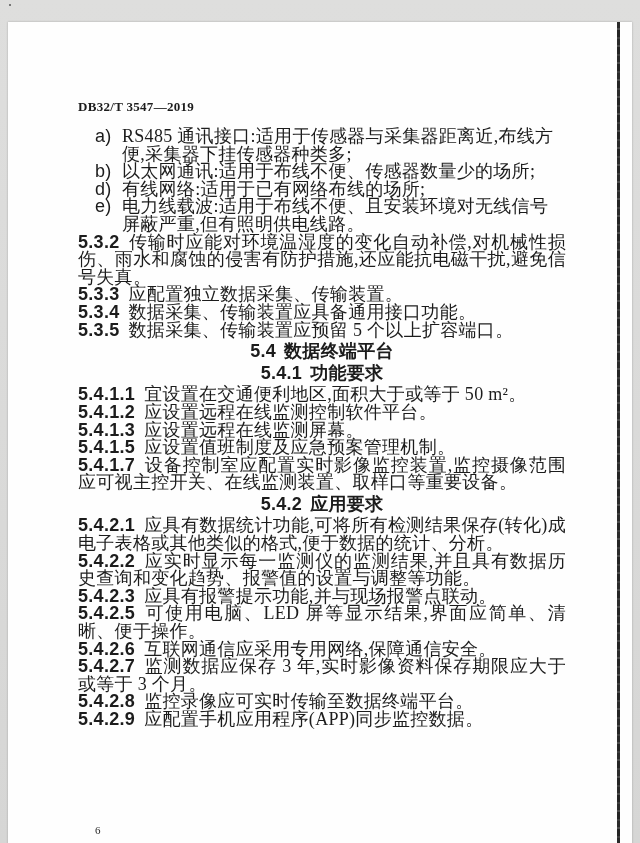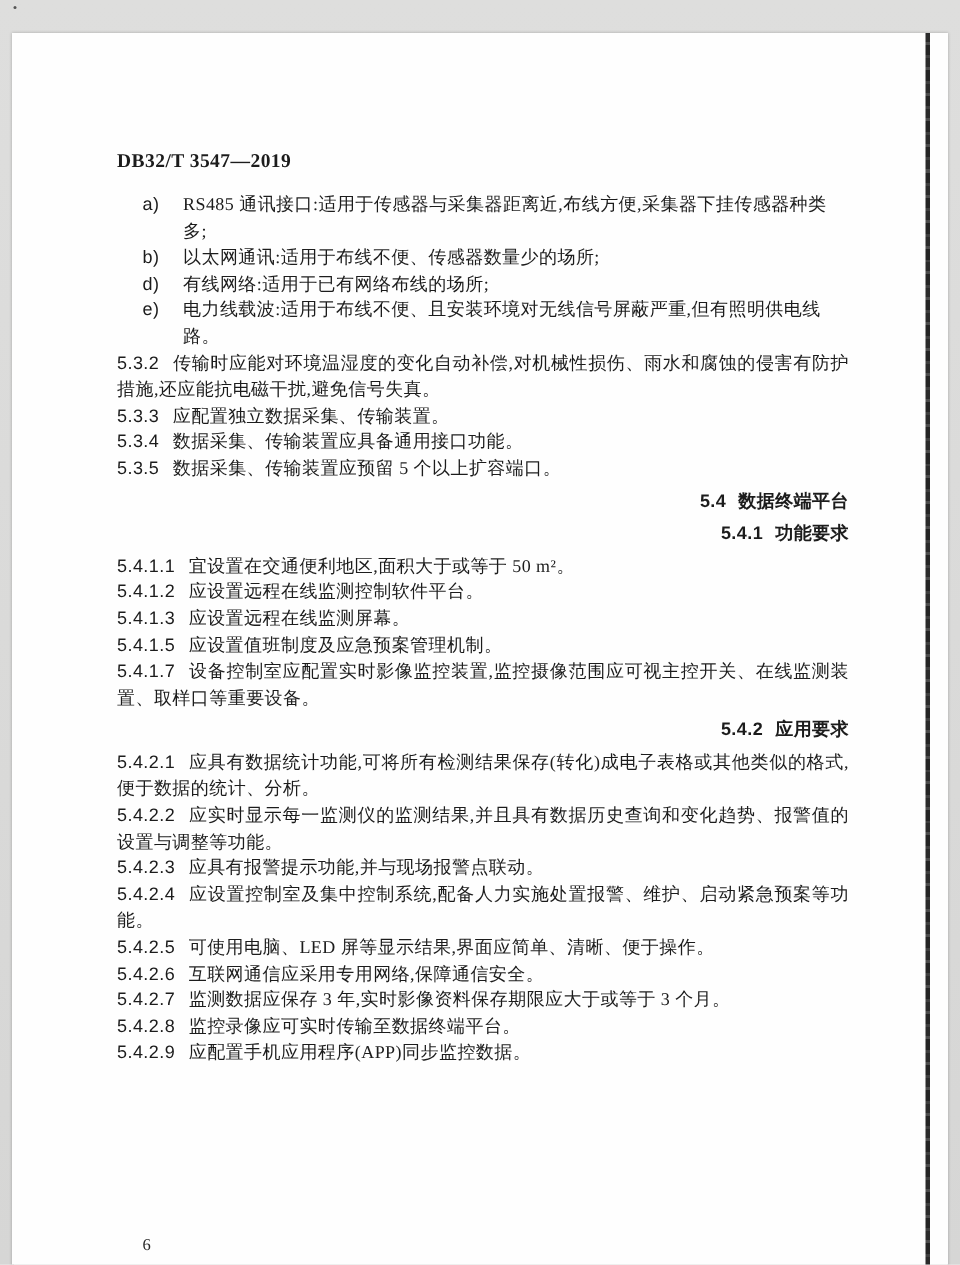--- a/index.html
+++ b/index.html
@@ -54,47 +54,47 @@
     margin: 78px 0 0 70px;
     font-size: 13px;
     line-height: 14px;
     font-weight: bold;
     letter-spacing: 0.3px;
     font-family: "Liberation Serif", "DejaVu Serif", serif;
   }
   .body-text {
     margin-top: 14px;
     padding: 0 66px 0 70px;
-    font-size: 12px;
+    font-size: 18px;
     line-height: 17.6px;
     text-align: justify;
     letter-spacing: 0.3px;
   }
   .body-text p { margin: 0; }
   p.list-item {
     padding-left: 44px;
     text-align: left;
   }
   .li-label {
     display: inline-block;
     width: 27px;
     margin-left: -27px;
     font-family: "Liberation Sans", "DejaVu Sans", sans-serif;
   }
   .cnum {
     font-family: "Liberation Sans", "DejaVu Sans", sans-serif;
-    font-weight: 400;
+    font-weight: 700;
     margin-right: 9px;
     white-space: nowrap;
   }
   p.heading {
     margin-top: 4px;
     font-weight: bold;
     font-family: "Liberation Sans", "DejaVu Sans", sans-serif;
-    text-align: right;
+    text-align: center;
   }
   p.heading .cnum { font-weight: bold; margin-right: 8px; }
   p.after-heading { margin-top: 4px; }
   .page-number {
     position: absolute;
     left: 87px;
     top: 802px;
     font-size: 11px;
     color: #2a2a2a;
     font-family: "Liberation Serif", "DejaVu Serif", serif;
@@ -129,21 +129,20 @@
       <p class="clause"><span class="cnum">5.4.1.2</span><span>应设置远程在线监测控制软件平台。</span></p>
       <p class="clause"><span class="cnum">5.4.1.3</span><span>应设置远程在线监测屏幕。</span></p>
       <p class="clause"><span class="cnum">5.4.1.5</span><span>应设置值班制度及应急预案管理机制。</span></p>
       <p class="clause"><span class="cnum">5.4.1.7</span><span>设备控制室应配置实时影像监控装置,监控摄像范围应可视主控开关、在线监测装置、取样口等重要设备。</span></p>
 
       <p class="heading"><span class="cnum">5.4.2</span><span>应用要求</span></p>
 
       <p class="clause after-heading"><span class="cnum">5.4.2.1</span><span>应具有数据统计功能,可将所有检测结果保存(转化)成电子表格或其他类似的格式,便于数据的统计、分析。</span></p>
       <p class="clause"><span class="cnum">5.4.2.2</span><span>应实时显示每一监测仪的监测结果,并且具有数据历史查询和变化趋势、报警值的设置与调整等功能。</span></p>
       <p class="clause"><span class="cnum">5.4.2.3</span><span>应具有报警提示功能,并与现场报警点联动。</span></p>
-      <p class="clause"><span class="cnum">5.4.2.4</span><span>应设置控制室及集中控制系统,配备人力实施处置报警、维护、启动紧急预案等功能。</span></p>
       <p class="clause"><span class="cnum">5.4.2.5</span><span>可使用电脑、LED 屏等显示结果,界面应简单、清晰、便于操作。</span></p>
       <p class="clause"><span class="cnum">5.4.2.6</span><span>互联网通信应采用专用网络,保障通信安全。</span></p>
       <p class="clause"><span class="cnum">5.4.2.7</span><span>监测数据应保存 3 年,实时影像资料保存期限应大于或等于 3 个月。</span></p>
       <p class="clause"><span class="cnum">5.4.2.8</span><span>监控录像应可实时传输至数据终端平台。</span></p>
       <p class="clause"><span class="cnum">5.4.2.9</span><span>应配置手机应用程序(APP)同步监控数据。</span></p>
 
     </div>
 
     <div class="page-number">6</div>
     <div class="scan-line"></div>

